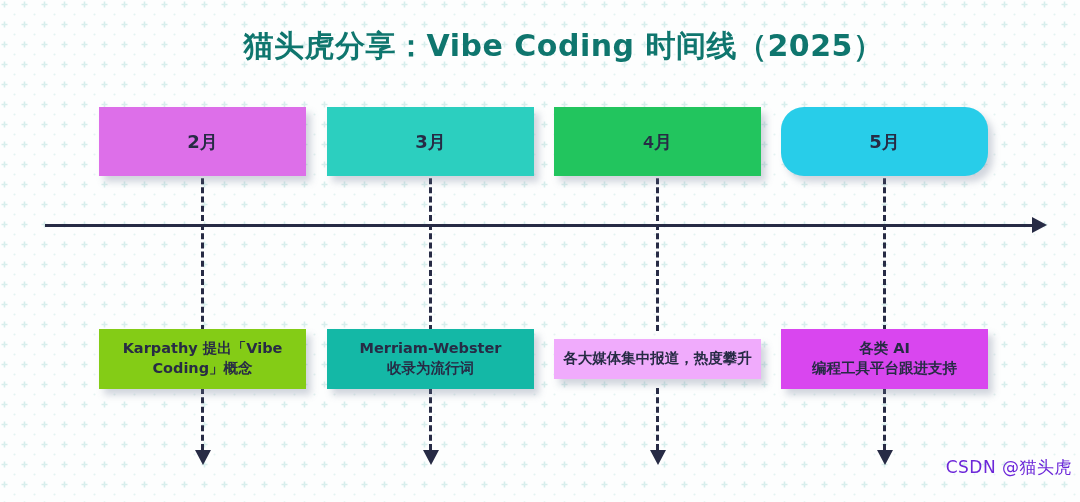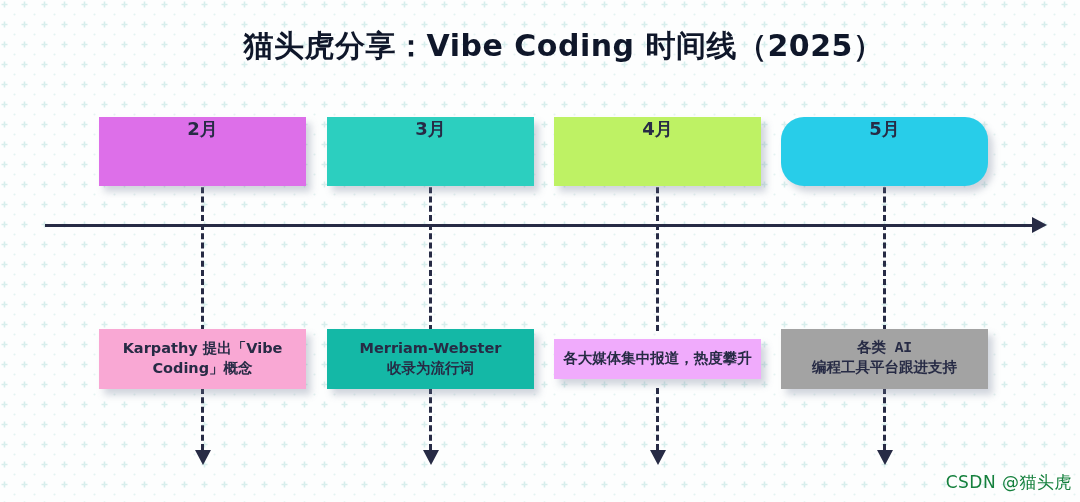--- a/index.html
+++ b/index.html
@@ -22,21 +22,21 @@
 
   .title {
     position: absolute;
     top: 26px;
     left: 47px;
     width: 1033px;
     text-align: center;
     font-size: 30px;
     font-weight: 800;
     letter-spacing: 0.5px;
-    color: #0f172a;
+    color: #0f766e;
     white-space: nowrap;
   }
 
   .axis-line {
     position: absolute;
     left: 45px;
     top: 224px;
     width: 988px;
     height: 3px;
     background: #272b45;
@@ -83,26 +83,26 @@
     left: 96px;
     top: 350px;
     width: 0; height: 0;
     border-left: 8px solid transparent;
     border-right: 8px solid transparent;
     border-top: 15px solid #272b45;
   }
 
   .month-box {
     position: absolute;
-    top: 17px;
+    top: 7px;
     left: 0;
     width: 207px;
     height: 69px;
     display: flex;
-    align-items: flex-start;
+    align-items: center;
     justify-content: center;
     font-size: 18px;
     font-weight: 700;
     color: #272b45;
     box-shadow: 5px 6px 7px rgba(110, 120, 145, 0.30);
   }
 
   .event-wrap {
     position: absolute;
     top: 223px;
@@ -126,23 +126,23 @@
     font-weight: 700;
     line-height: 1.35;
     color: #272b45;
     text-align: center;
     white-space: pre;
   }
 
   .watermark {
     position: absolute;
     right: 8px;
-    bottom: 8px;
+    bottom: 23px;
     font-size: 17px;
-    color: #15803d;
+    color: #6d28d9;
     letter-spacing: 0.5px;
   }
 </style>
 </head>
 <body>
 
 <div class="canvas">
 
   <svg class="bg-pattern" width="1080" height="502" xmlns="http://www.w3.org/2000/svg">
     <defs>
@@ -160,21 +160,21 @@
   <div class="axis-arrowhead"></div>
 
   <div class="col col-1">
     <div class="dash-top"></div>
     <div class="dash-bottom"></div>
     <div class="down-arrowhead"></div>
     <div class="month-box" style="background: rgb(221, 111, 233);">
       <span>2月</span>
     </div>
     <div class="event-wrap">
-      <div class="event-box" style="background: #f9a8d4;">
+      <div class="event-box" style="background: #84cc16;">
         <span class="event-text">Karpathy 提出「Vibe
 Coding」概念</span>
       </div>
     </div>
   </div>
 
   <div class="col col-2">
     <div class="dash-top"></div>
     <div class="dash-bottom"></div>
     <div class="down-arrowhead"></div>
@@ -186,39 +186,39 @@
         <span class="event-text">Merriam-Webster
 收录为流行词</span>
       </div>
     </div>
   </div>
 
   <div class="col col-3">
     <div class="dash-top"></div>
     <div class="dash-bottom"></div>
     <div class="down-arrowhead"></div>
-    <div class="month-box" style="background: #bef264;">
+    <div class="month-box" style="background: #22c55e; font-family: Liberation Mono, monospace;">
       <span>4月</span>
     </div>
     <div class="event-wrap">
       <div class="event-box" style="background: #f0abfc;">
         <span class="event-text">各大媒体集中报道，热度攀升</span>
       </div>
     </div>
   </div>
 
   <div class="col col-4">
     <div class="dash-top"></div>
     <div class="dash-bottom"></div>
     <div class="down-arrowhead"></div>
     <div class="month-box" style="background: rgb(40, 205, 233); border-radius: 23px;">
       <span>5月</span>
     </div>
     <div class="event-wrap">
-      <div class="event-box" style="background: #a3a3a3; font-family: Liberation Mono, monospace;">
+      <div class="event-box" style="background: #d946ef;">
         <span class="event-text">各类 AI
 编程工具平台跟进支持</span>
       </div>
     </div>
   </div>
 
   <div class="watermark">CSDN @猫头虎</div>
 
 </div>
 

